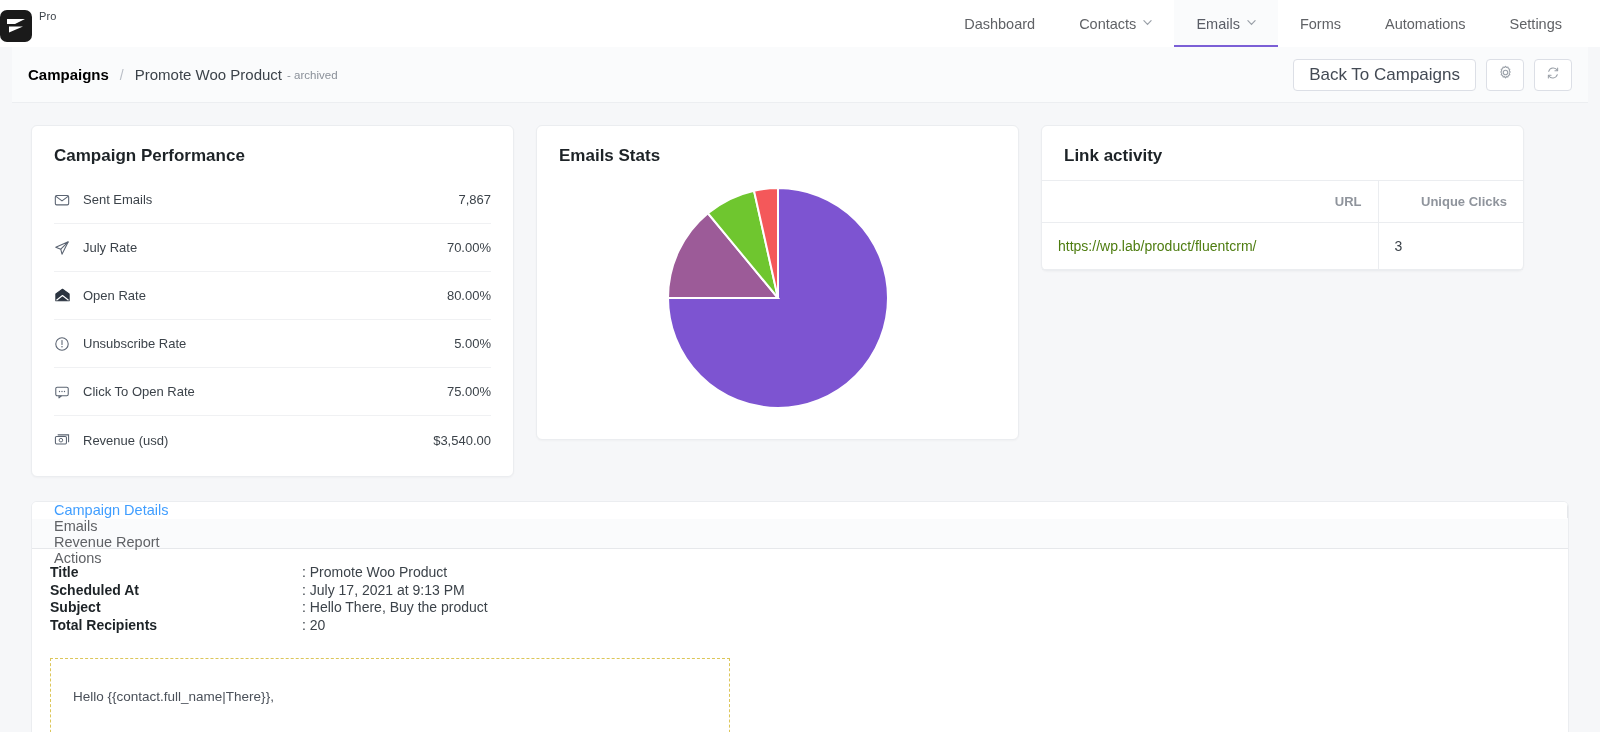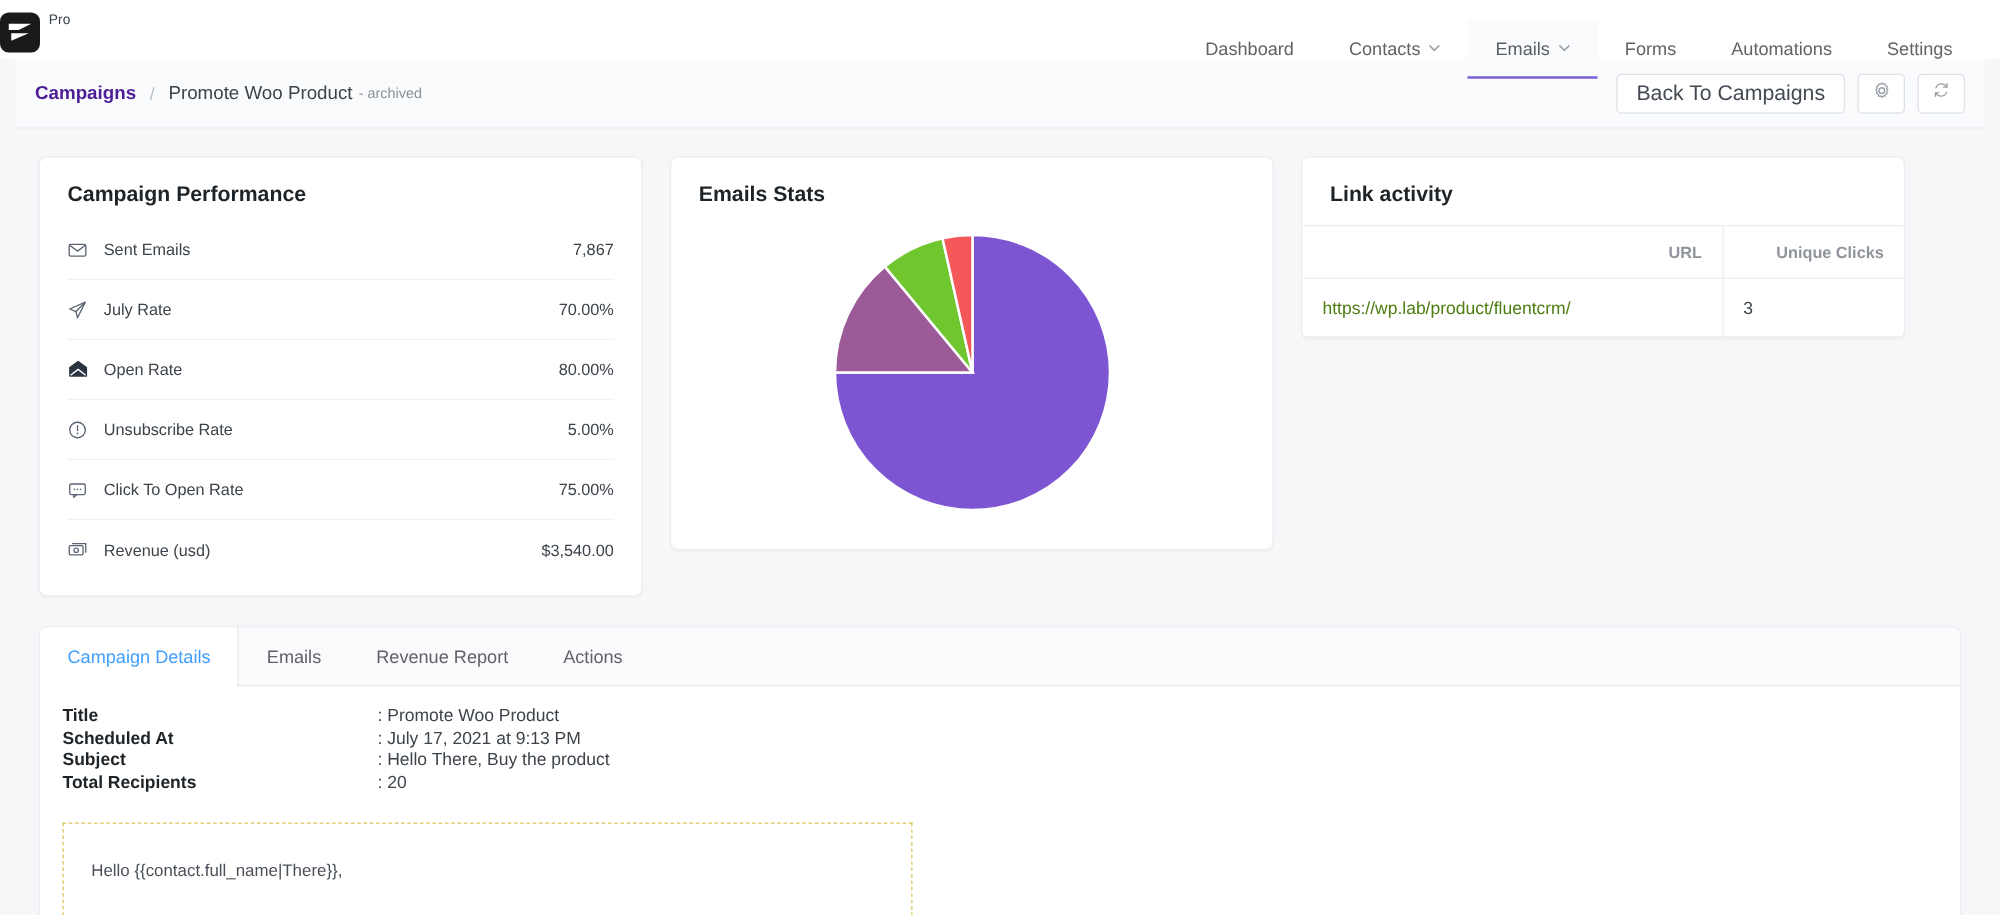--- a/index.html
+++ b/index.html
@@ -26,21 +26,21 @@
     border-radius: 7px;
     position: relative;
     margin-top: 5px;
   }
   .logo-mark svg { position: absolute; left: 6px; top: 8px; }
   .brand-pro {
     font-size: 11px; color: #3c434a; margin-left: 7px; margin-top: 5px;
     letter-spacing: .1px;
   }
   .nav {
-    position: absolute; right: 16px; top: 16px;
+    position: absolute; right: 16px; top: 0;
     display: flex; align-items: flex-end; height: 47px;
   }
   .nav-item {
     display: flex; align-items: center; gap: 7px;
     padding: 0 22px;
     font-size: 14.5px;
     color: #606266;
     height: 47px;
     cursor: pointer;
     position: relative;
@@ -59,21 +59,21 @@
 
   
   .page { background: #f6f7f9; height: 685px; padding: 0 12px 0 12px; }
   .crumbbar {
     background: #fafbfc;
     height: 56px;
     display: flex; align-items: center;
     padding: 0 16px 0 16px;
     border-bottom: 1px solid #eceef1;
   }
-  .crumb-strong { font-size: 15px; font-weight: bold; color: #4c1d95; }
+  .crumb-strong { font-size: 15px; font-weight: bold; color: #000000; }
   .crumb-sep { color: #b9bec6; margin: 0 11px; font-size: 14px; }
   .crumb-cur { font-size: 15px; color: #3c434a; }
   .crumb-state { font-size: 11.5px; color: #8a9099; margin-left: 5px; }
   .crumb-actions { margin-left: auto; display: flex; align-items: center; gap: 10px; }
   .btn {
     background: #ffffff;
     border: 1px solid #dcdfe6;
     border-radius: 4px;
     font-size: 17px;
     color: #434a54;
@@ -158,20 +158,21 @@
     border: 1px solid #ebedf0;
     border-radius: 6px;
     height: 280px;
     overflow: hidden;
   }
   .tabs {
     display: flex;
     background: #fafbfc;
     border-bottom: 1px solid #e6e8eb;
     height: 47px;
+    flex-direction: column;
   }
   .tab {
     font-size: 14.5px;
     color: #606266;
     padding: 0 22px;
     height: 47px;
     display: flex; align-items: center;
     cursor: pointer;
   }
   .tab.active {

